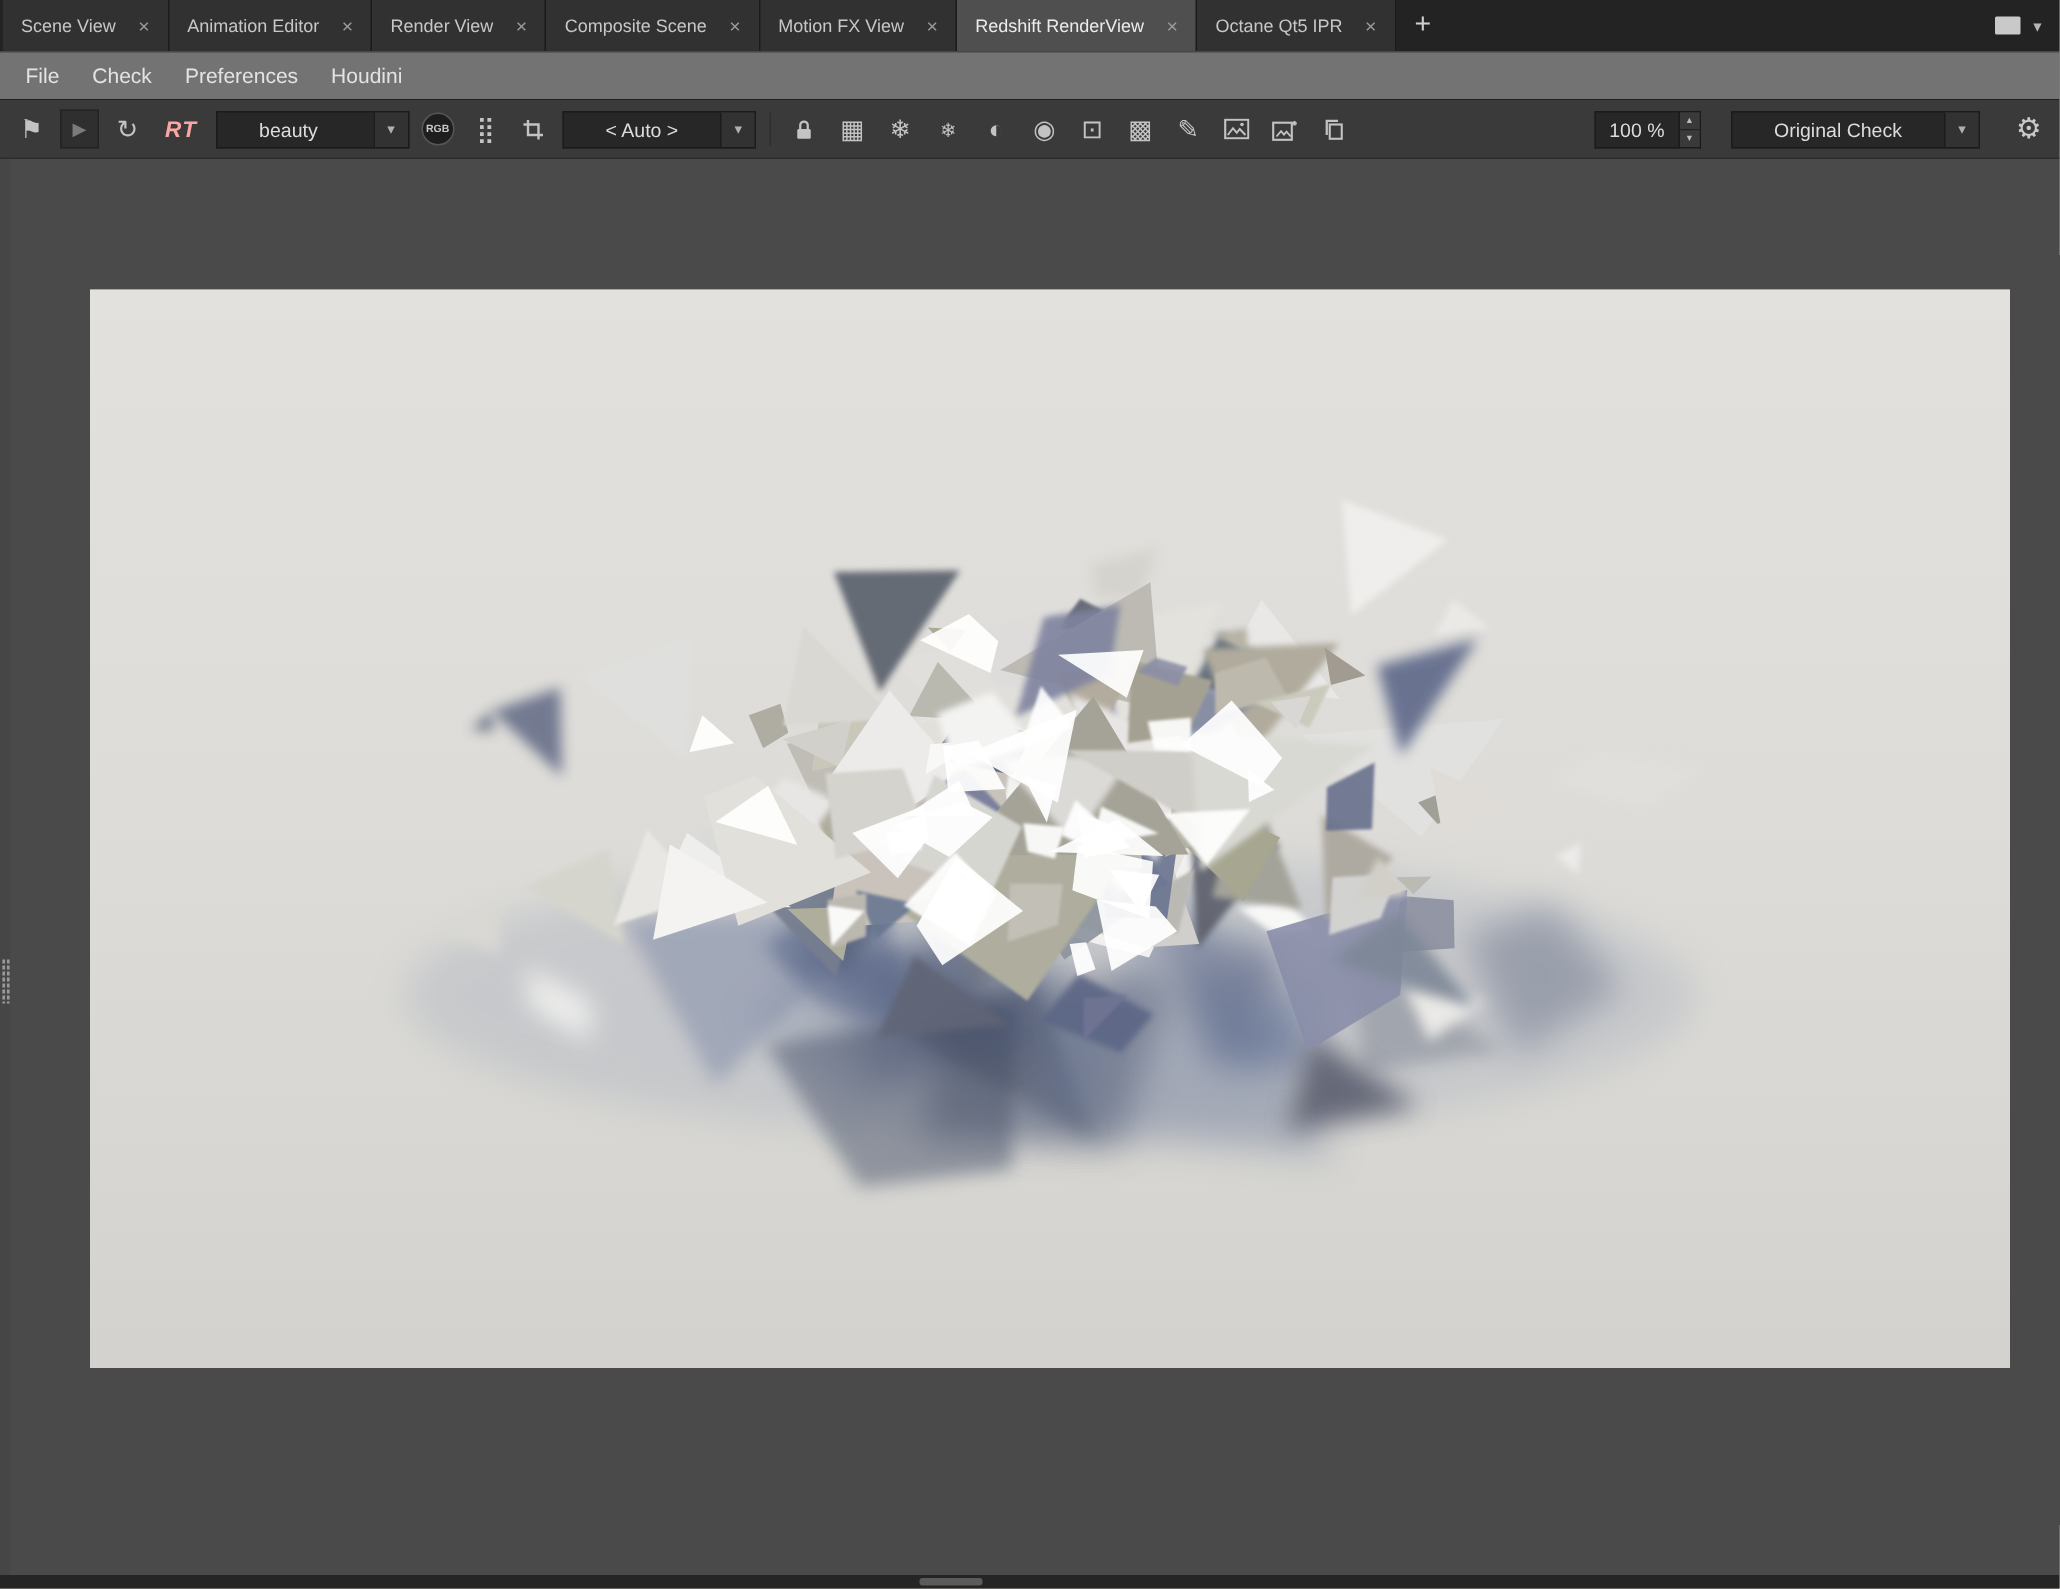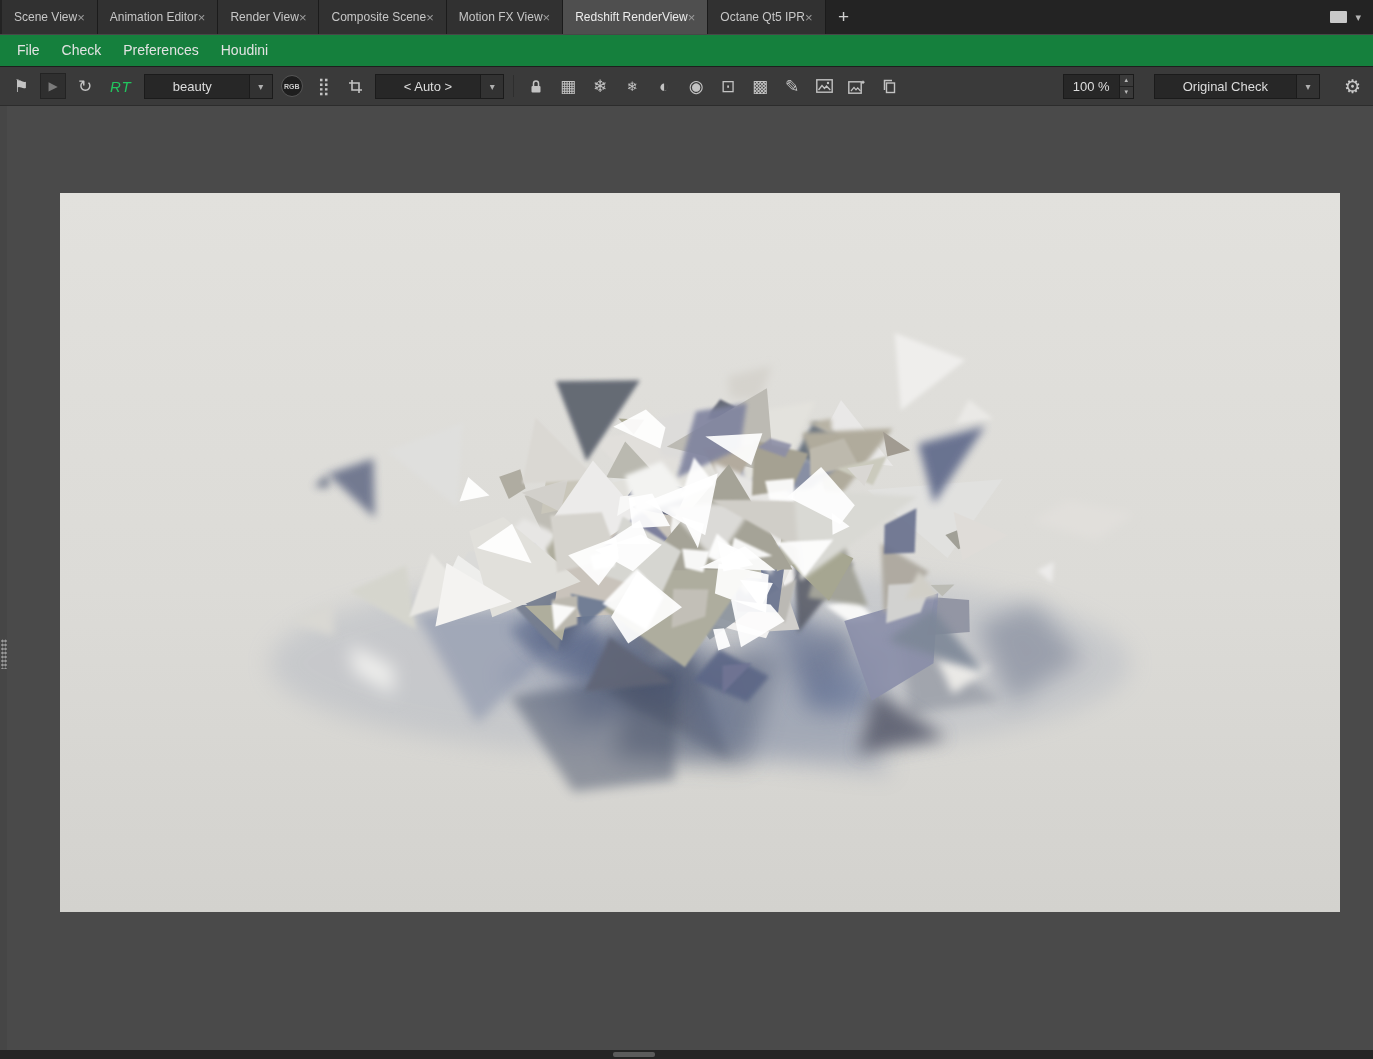--- a/index.html
+++ b/index.html
@@ -2,42 +2,42 @@
 <html style="--accent: #d9b844;"><head>
 <meta charset="utf-8">
 <style>
   *{box-sizing:border-box;margin:0;padding:0}
   html,body{width:1373px;height:1059px;overflow:hidden;background:#4a4a4a;
     font-family:"Liberation Sans",sans-serif;-webkit-font-smoothing:antialiased}
   .window{width:1373px;height:1059px;display:flex;flex-direction:column;background:#4a4a4a}
 
   
   .tabbar{height:34px;background:#232323;display:flex;align-items:stretch;flex:none;padding-left:2px}
-  .tab{display:flex;align-items:center;padding:0 12px;background:#313131;
+  .tab{display:flex;align-items:center;gap:15px;padding:0 12px;background:#313131;
     border-right:1px solid #1b1b1b;color:#c7c7c7;font-size:12px;white-space:nowrap;cursor:default}
   .tab.active{background:#4f4f4f;color:#ececec}
   .tab-close{color:#9c9c9c;font-size:13px;line-height:1}
   .tab-add{width:36px;display:flex;align-items:center;justify-content:center;color:#cfcfcf;font-size:19px}
   .tabbar-spacer{flex:1}
   .tabbar-right{display:flex;align-items:center;gap:8px;padding:0 12px;color:#b5b5b5;font-size:11px}
   .pane-icon{width:17px;height:12px;background:#c9c9c9;border-radius:1px}
 
   
-  .menubar{height:33px;background:#15803d;display:flex;align-items:flex-end;padding:0 6px;
+  .menubar{height:33px;background:#737373;display:flex;align-items:flex-end;padding:0 6px;
     border-top:1px solid #474747;border-bottom:1px solid #1e1e1e;flex:none}
   .menu-item{padding:0 11px;font-size:14px;color:#e3e3e3;line-height:31px;cursor:default}
 
   
   .toolbar{height:39px;background:#3a3a3a;display:flex;align-items:center;padding:0 8px;
     gap:6px;flex:none;border-bottom:1px solid #2c2c2c}
   .tbtn{height:26px;min-width:26px;display:flex;align-items:center;justify-content:center;
     font-size:17px;color:#c3c3c3;line-height:1}
   .tbtn.small{font-size:13px}
   .play-btn{width:26px;height:26px;background:#2f2f2f;border:1px solid #232323;color:#7b7b7b;font-size:12px}
-  .rt{font-style:italic;font-weight:normal;color:#22c55e;font-size:15px;letter-spacing:1px;padding:0 6px}
+  .rt{font-style:italic;font-weight:bold;color:#fca5a5;font-size:15px;letter-spacing:1px;padding:0 6px}
   .dd{height:25px;background:#272727;border:1px solid #1b1b1b;display:flex;align-items:stretch}
   .dd-val{padding:0 28px;font-size:13px;color:#ddd;display:flex;align-items:center;min-width:104px}
   .dd-val.narrow{min-width:84px}
   .dd-arrow{width:23px;display:flex;align-items:center;justify-content:center;border-left:1px solid #1b1b1b;
     color:#b0b0b0;font-size:10px;background:#323232}
   .rgb{width:22px;height:22px;border-radius:50%;background:#1e1e1e;border:1px solid #565656;
     color:#c9c9c9;font-size:7px;font-weight:bold;display:flex;align-items:center;justify-content:center}
   .micon svg{display:block}
   .sep{width:1px;height:22px;background:#2e2e2e;margin:0 3px}
   .toolbar-right{margin-left:auto;display:flex;align-items:center;gap:20px}

